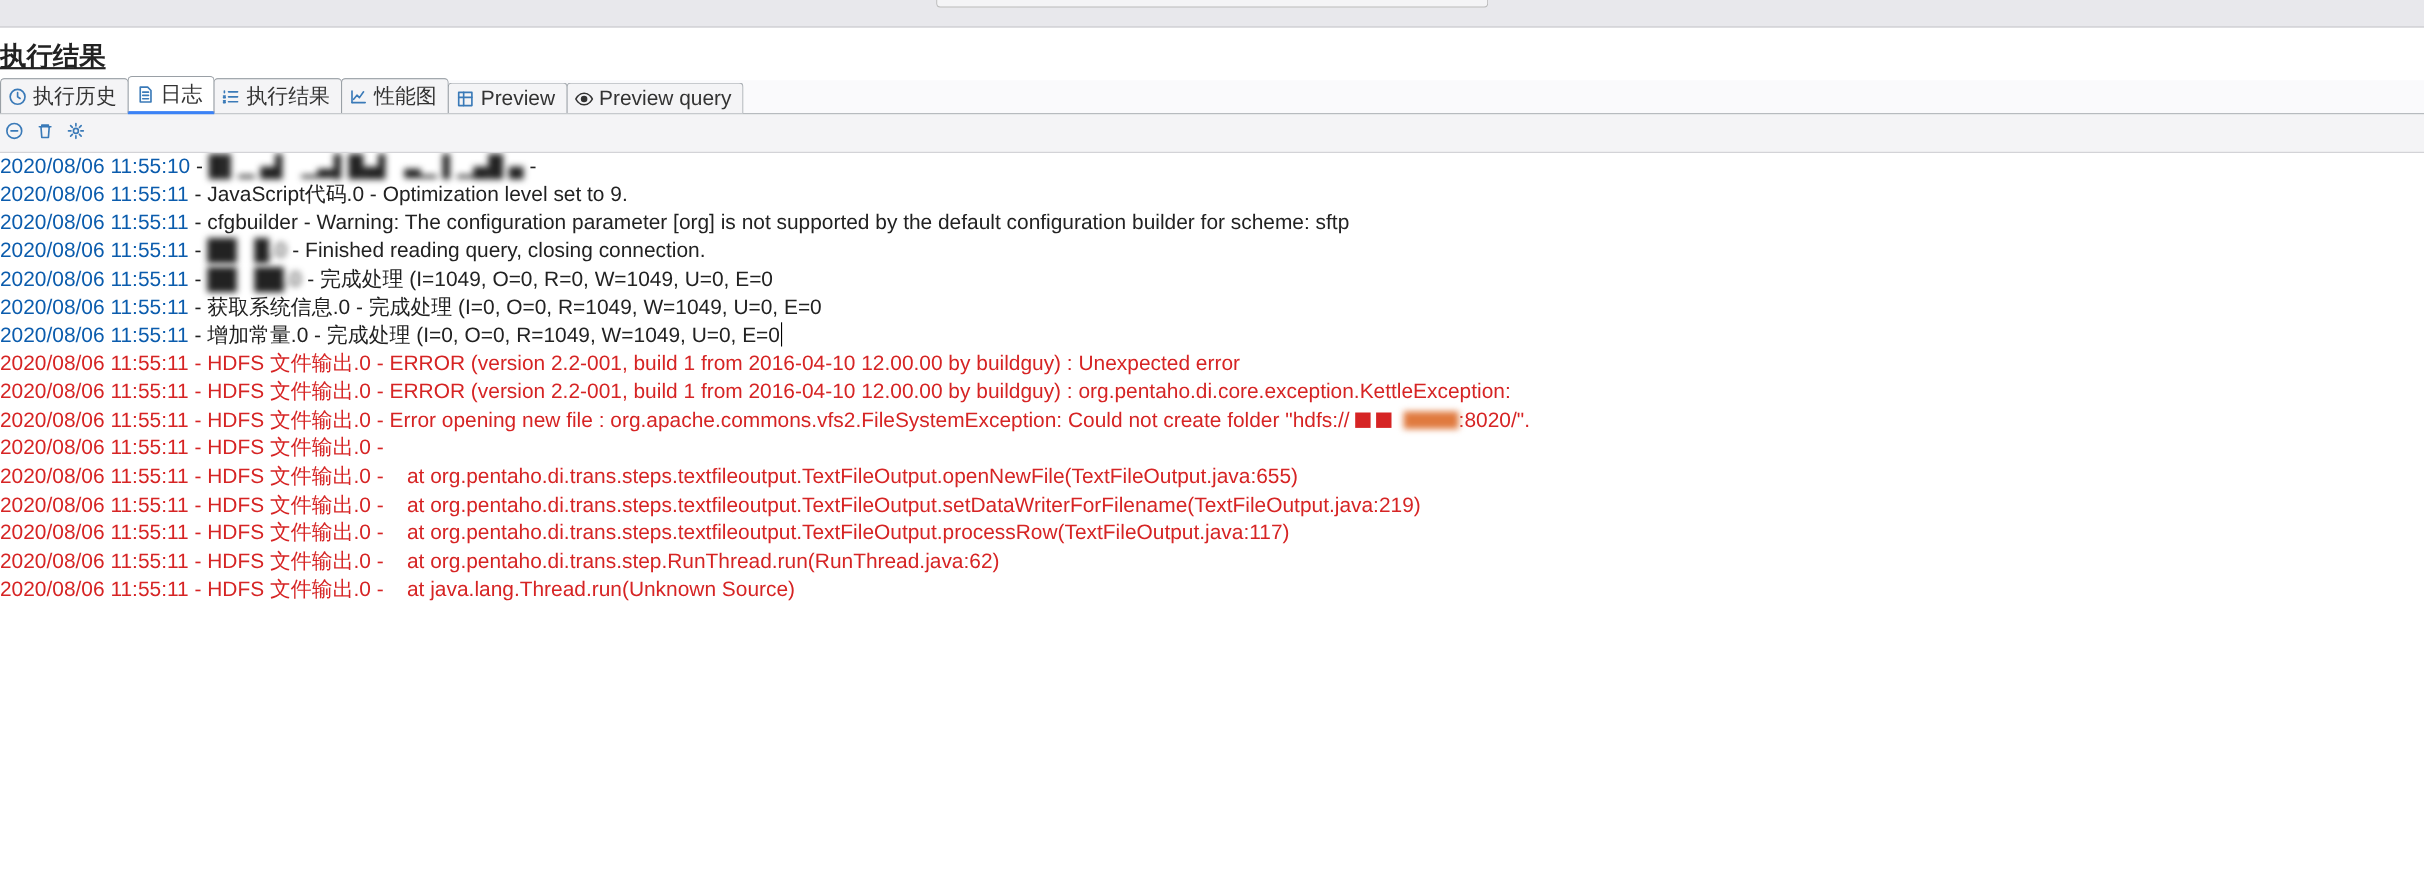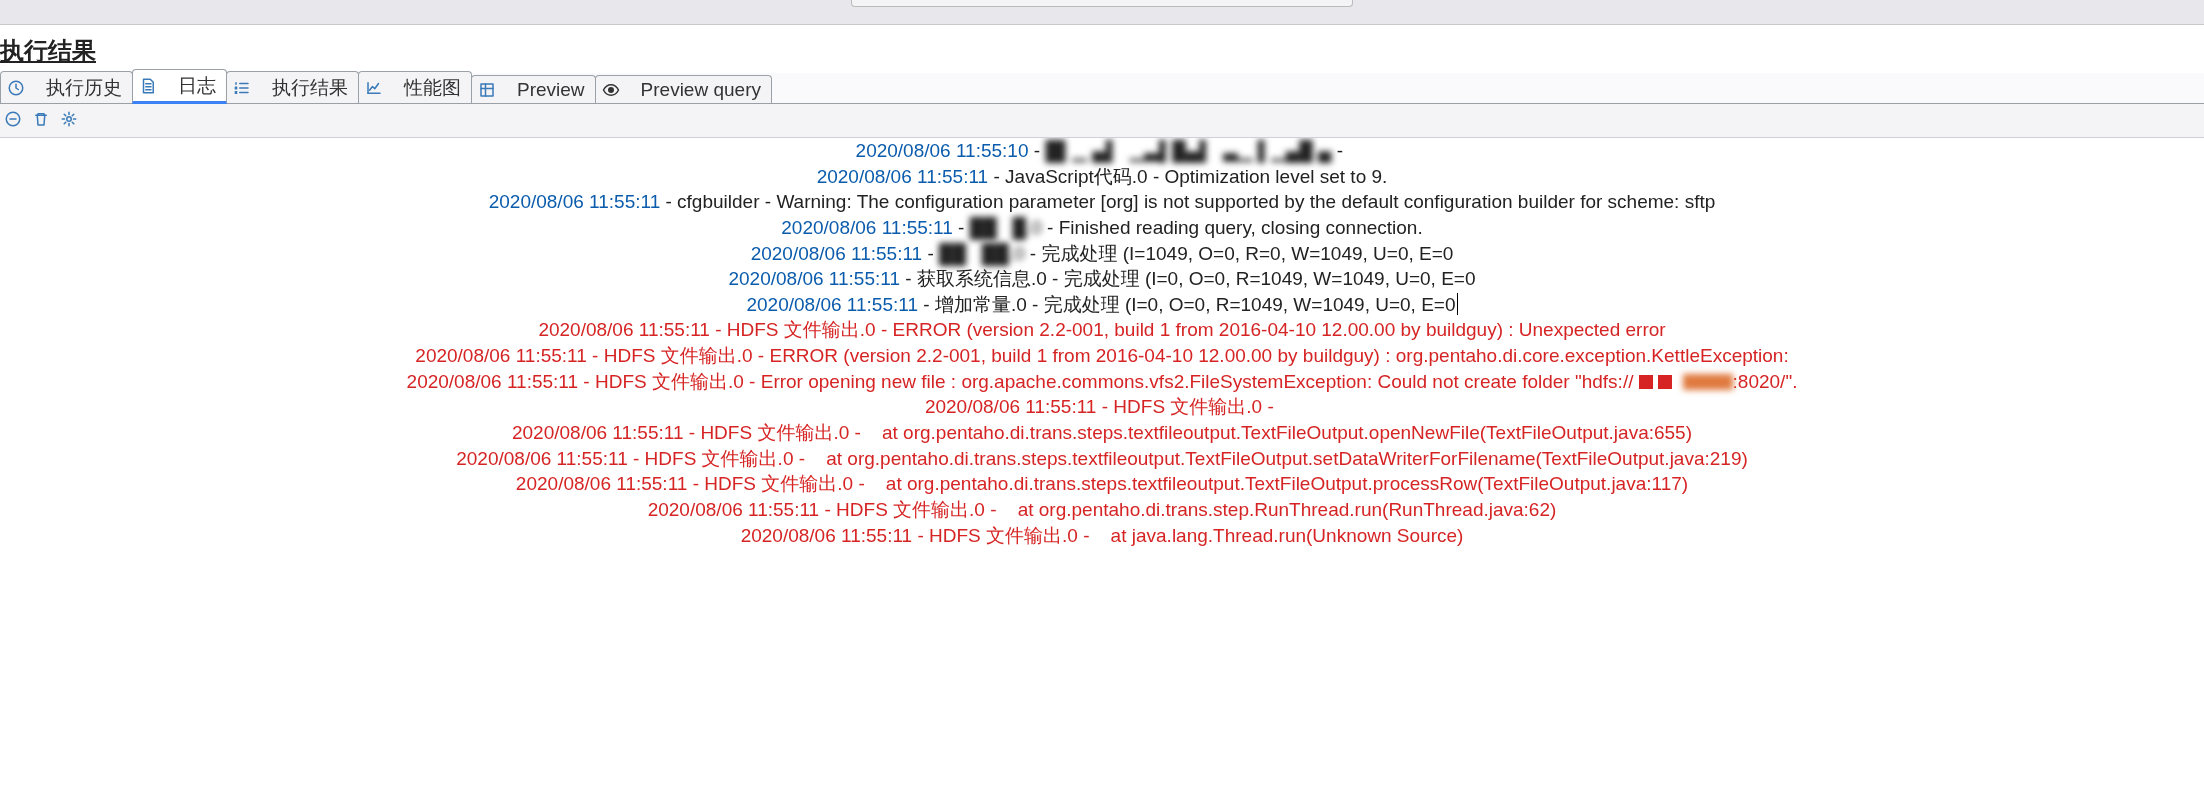--- a/index.html
+++ b/index.html
@@ -36,21 +36,21 @@
     display: flex;
     align-items: flex-end;
     border-bottom: 1px solid #9aa0a6;
     background: #fafafc;
     padding-left: 0;
     height: 30px;
   }
   .tab {
     display: flex;
     align-items: center;
-    gap: 21px;
+    gap: 5px;
     padding: 3px 10px 2px 6px;
     border: 1px solid #9aa0a6;
     border-bottom: none;
     border-top-left-radius: 4px;
     border-top-right-radius: 4px;
     margin-right: -1px;
     background: #f4f4f6;
     font-size: 19px;
     color: #333;
     cursor: pointer;
@@ -72,21 +72,21 @@
     border-bottom: 1px solid #d0d0d4;
   }
   .toolbar svg { cursor: pointer; }
   .log-area {
     padding: 0 0 20px 0;
     line-height: 1.35;
     font-size: 19px;
     white-space: pre;
     overflow-x: hidden;
   }
-  .log-line { display: block; text-align: center; }
+  .log-line { display: block; }
   .ts { color: #0b5cad; }
   .ts-err { color: #d62424; }
   .msg { color: #222; }
   .msg-err { color: #d62424; }
   .blur {
     filter: blur(3px);
     -webkit-filter: blur(3px);
     user-select: none;
   }
   .redbox {

